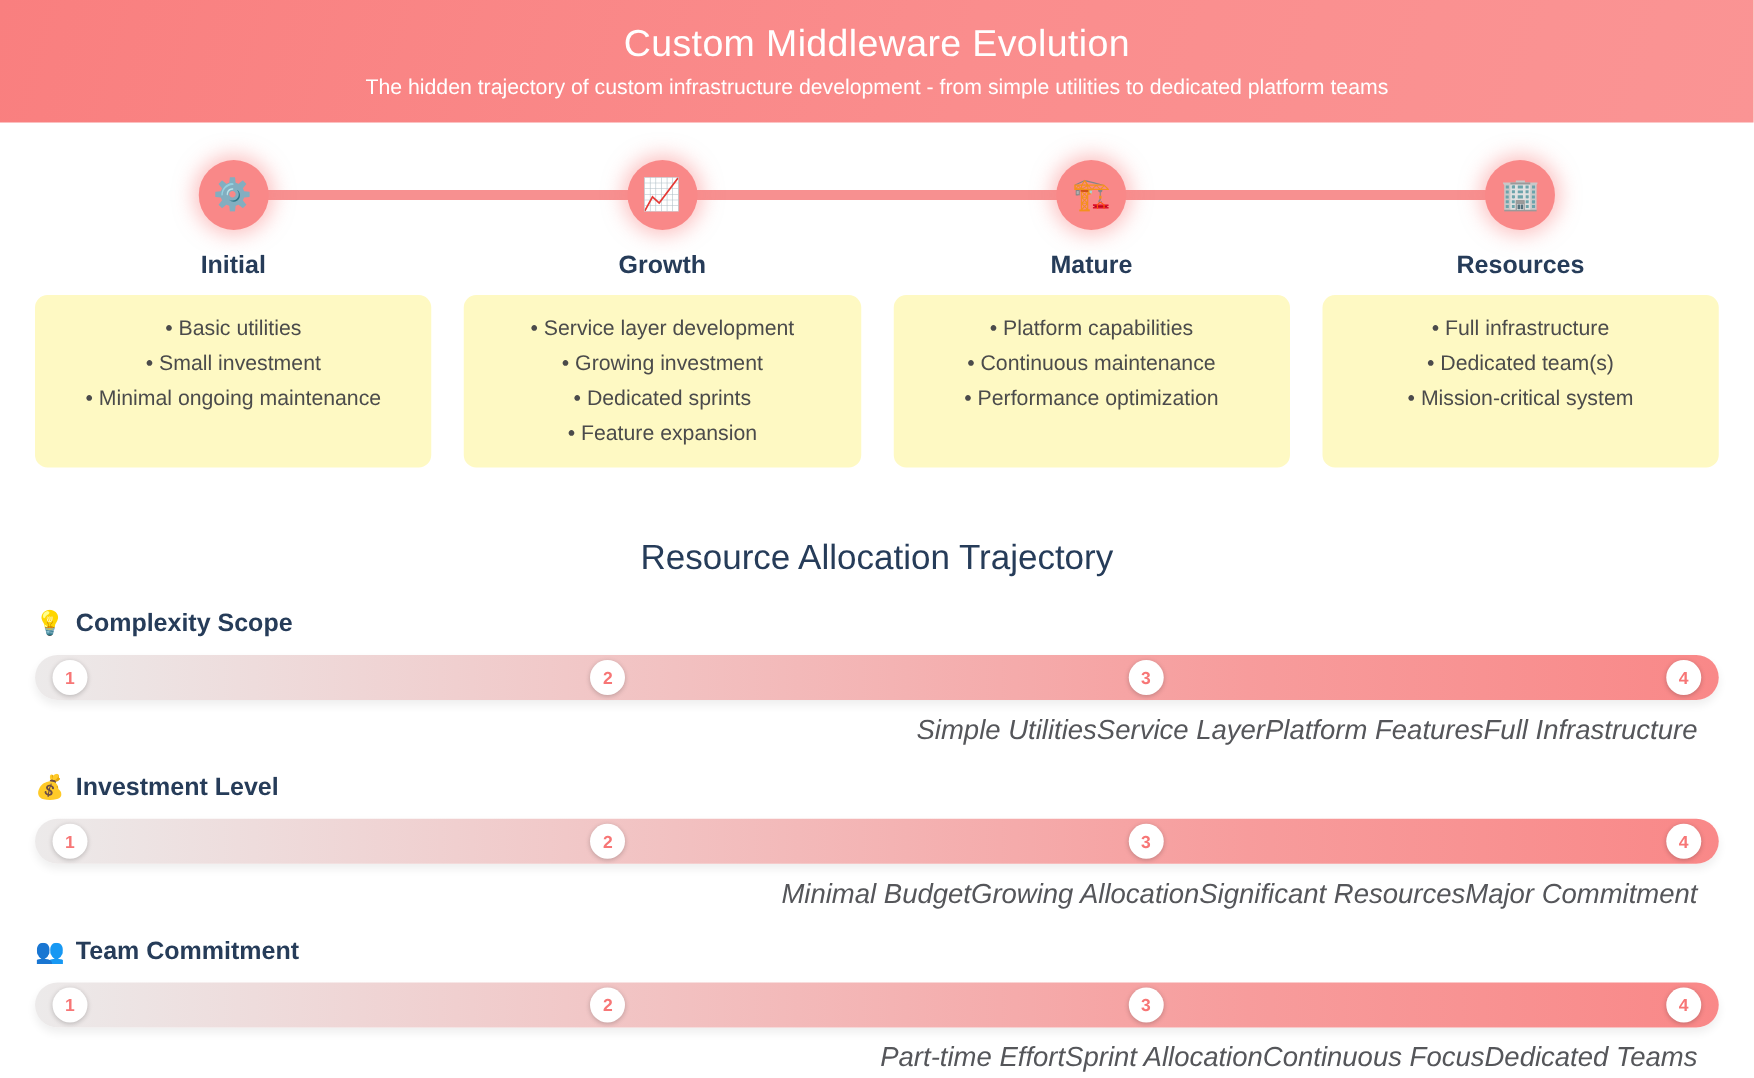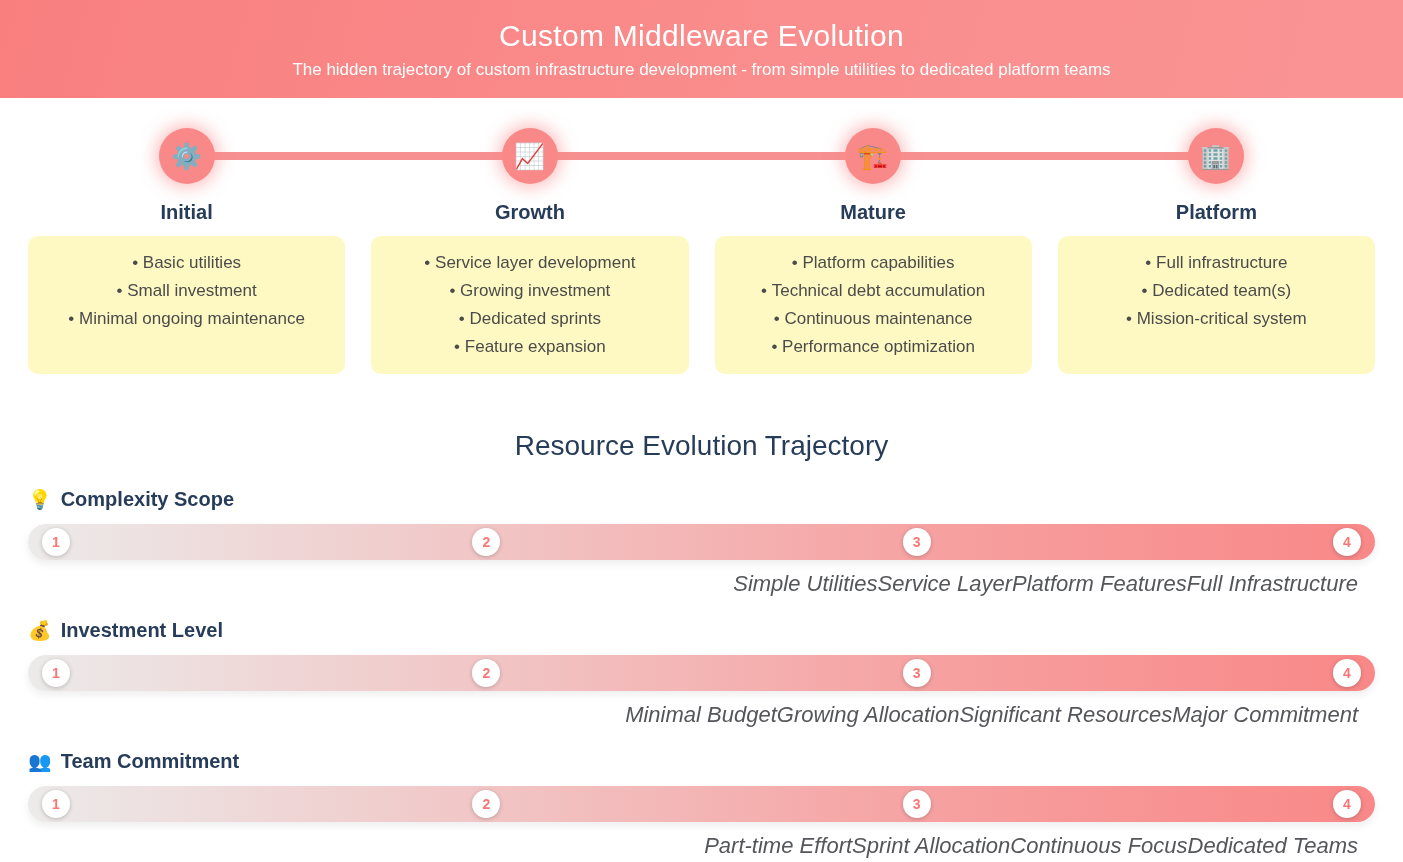--- a/index.html
+++ b/index.html
@@ -116,51 +116,50 @@
       <div class="tl-circle">
         <span class="tl-emoji">🏢</span>
       </div>
     </div>
   </div>
 
   <div class="tl-labels grid4">
     <div class="tl-label">Initial</div>
     <div class="tl-label">Growth</div>
     <div class="tl-label">Mature</div>
-    <div class="tl-label">Platform</div>
+    <div class="tl-label">Resources</div>
   </div>
 
   <div class="tl-cards grid4">
     <div class="card">
       <div class="bullet">Basic utilities</div>
       <div class="bullet">Small investment</div>
       <div class="bullet">Minimal ongoing maintenance</div>
     </div>
     <div class="card">
       <div class="bullet">Service layer development</div>
       <div class="bullet">Growing investment</div>
       <div class="bullet">Dedicated sprints</div>
       <div class="bullet">Feature expansion</div>
     </div>
     <div class="card">
       <div class="bullet">Platform capabilities</div>
-      <div class="bullet">Technical debt accumulation</div>
       <div class="bullet">Continuous maintenance</div>
       <div class="bullet">Performance optimization</div>
     </div>
     <div class="card">
       <div class="bullet">Full infrastructure</div>
       <div class="bullet">Dedicated team(s)</div>
       <div class="bullet">Mission-critical system</div>
     </div>
   </div>
 
 </section>
 
-<h2 class="traj-title">Resource Evolution Trajectory</h2>
+<h2 class="traj-title">Resource Allocation Trajectory</h2>
 
 <section class="wrap">
 
   <div class="metric">
     <div class="metric-head">
       <span class="m-icon">💡</span>
       <span>Complexity Scope</span>
     </div>
     <div class="bar">
       <div class="step">

